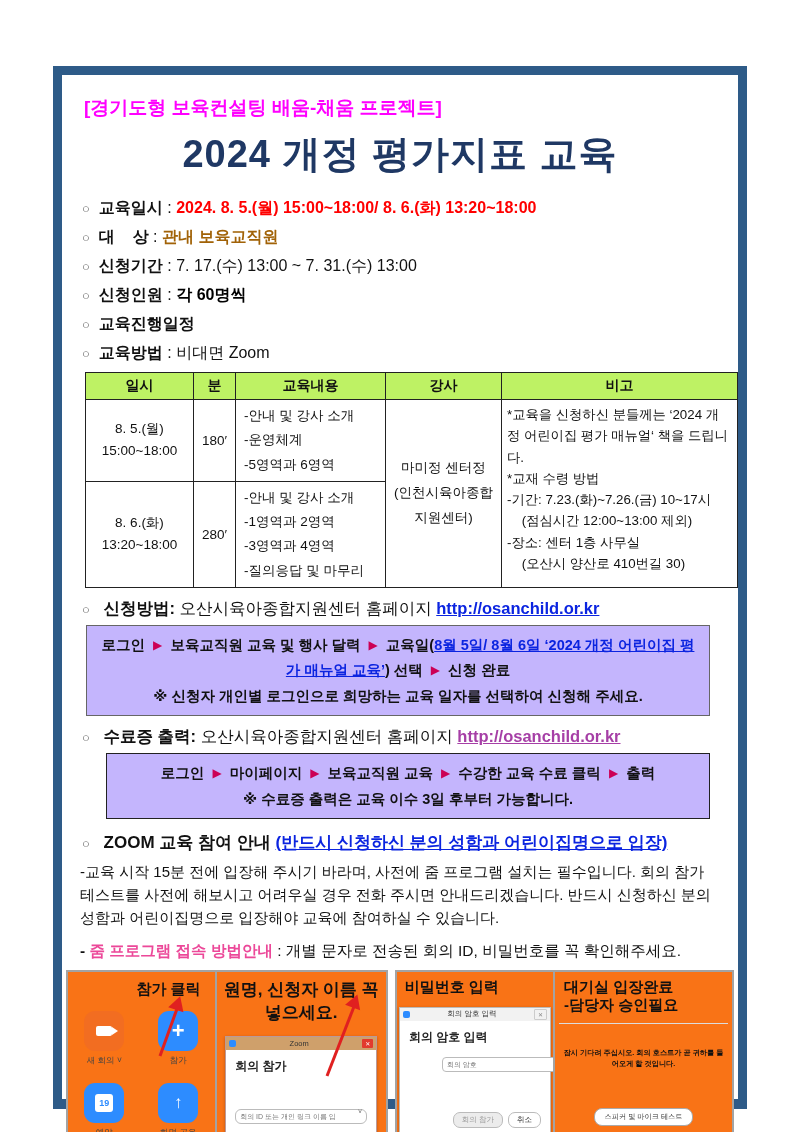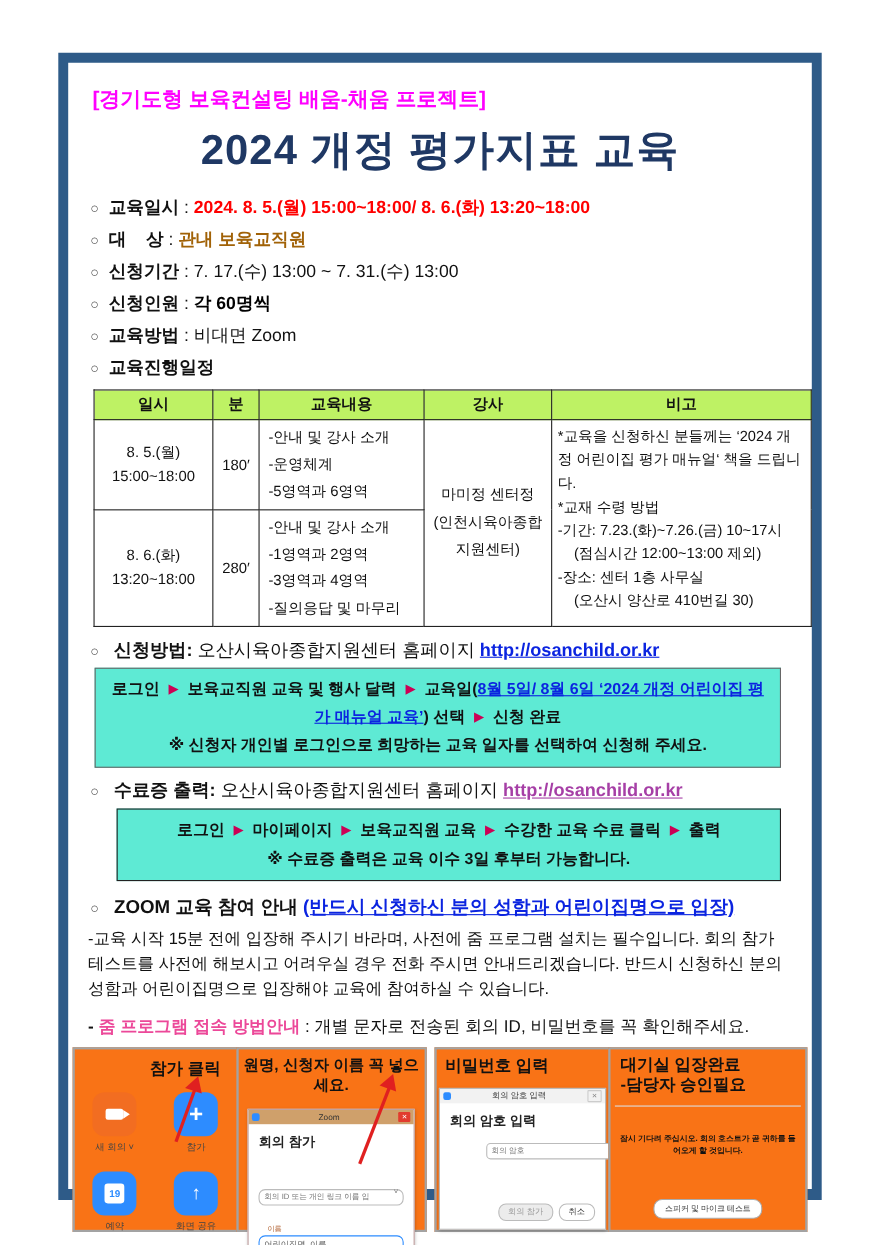--- a/index.html
+++ b/index.html
@@ -1,17 +1,17 @@
 <!DOCTYPE html>
 <html><head>
 <meta charset="utf-8">
 <style>
   html,body{margin:0;padding:0;background:#fff;}
   body{width:800px;height:1132px;position:relative;font-family:"Liberation Sans","DejaVu Sans",sans-serif;color:#111;}
-  .frame{position:absolute;left:53px;top:48px;width:694px;height:1043px;box-sizing:border-box;
+  .frame{position:absolute;left:53px;top:66px;width:694px;height:1043px;box-sizing:border-box;
          border:9px solid #2e5b88;border-bottom-width:10px;background:#fff;padding-top:12px;}
   
   .project-tag{font-size:19px;font-weight:bold;color:#ff00ff;margin:8px 22px 0;}
   .main-title{font-size:38px;font-weight:bold;color:#1f3864;text-align:center;margin:8px 0 16px;letter-spacing:1px;}
   
   .info-row{font-size:16px;margin:5px 20px;line-height:1.5;}
   .bullet{font-size:13px;color:#555;margin-right:9px;}
   .ilabel{font-weight:bold;white-space:pre;}
   .isep{white-space:pre;}
   .v-red{color:#ff0000;font-weight:bold;}
@@ -24,21 +24,21 @@
   td.c-date{text-align:center;white-space:pre-line;line-height:1.7;}
   td.c-min{text-align:center;}
   td.c-content{white-space:pre-line;line-height:1.8;padding:4px 2px 4px 8px;}
   td.c-teacher{text-align:center;white-space:pre-line;line-height:1.85;}
   td.c-note{white-space:pre-wrap;line-height:1.6;padding:4px 5px;font-size:13.3px;vertical-align:top;}
   
   .sec-row{font-size:16.5px;margin:8px 20px 4px;}
   .sec-label{font-weight:bold;}
   a.link-blue{color:#0b24e0;font-weight:bold;text-decoration:underline;}
   a.link-purple{color:#a63fa6;font-weight:bold;text-decoration:underline;}
-  .step-box{background:#5eead4;border:1px solid #666;margin:5px 28px 10px 24px;padding:7px 8px 6px;
+  .step-box{background:#c4b5fd;border:1px solid #666;margin:5px 28px 10px 24px;padding:7px 8px 6px;
             text-align:center;font-size:14.5px;font-weight:bold;line-height:1.75;color:#111;}
   .step-box.cert{margin-left:44px;border-color:#222;}
   .st-arrow{color:#cc0055;font-size:12px;padding:0 4px;vertical-align:1px;}
   .box-link{color:#0b24e0;text-decoration:underline;}
   
   .zh{font-size:17px;font-weight:bold;margin:12px 20px 6px;}
   .zh-note{color:#0b24e0;text-decoration:underline;}
   .para{font-size:15px;margin:4px 18px;line-height:1.55;}
   .method-row{font-size:15.5px;margin:11px 18px 8px;}
   .m-label{color:#ec4899;font-weight:bold;}
@@ -55,21 +55,21 @@
   .tile{width:40px;height:40px;border-radius:11px;margin:0 auto;display:flex;align-items:center;justify-content:center;}
   .tile.orange{background:#f26d21;}
   .tile.blue{background:#2d8cff;}
   .tile .plus{color:#fff;font-size:22px;font-weight:bold;line-height:1;}
   .tile .uparr{color:#fff;font-size:17px;font-weight:bold;}
   .cam{width:16px;height:10px;background:#fff;border-radius:2px;position:relative;}
   .cam:after{content:"";position:absolute;right:-6px;top:1px;border-left:6px solid #fff;border-top:4px solid transparent;border-bottom:4px solid transparent;}
   .cal{width:18px;height:18px;background:#fff;border-radius:3px;color:#2d8cff;font-size:9px;font-weight:bold;display:flex;align-items:center;justify-content:center;}
   .app-label{font-size:8.5px;color:#444;margin-top:4px;}
   .arrow-svg{position:absolute;pointer-events:none;}
-  .p2-caption{font-size:14px;font-weight:bold;text-align:center;margin-top:6px;}
+  .p2-caption{font-size:17px;font-weight:bold;text-align:center;margin-top:6px;}
   .dlg{width:150px;margin:12px auto 0;border:1px solid #b99;background:#fff;box-shadow:0 1px 3px rgba(0,0,0,.25);}
   .dlg-bar{height:13px;background:#cfa06b;display:flex;align-items:center;padding:0 3px;}
   .dlg-bar .appic{width:7px;height:7px;background:#2d8cff;border-radius:2px;}
   .dlg-bar .t{flex:1;text-align:center;font-size:7.5px;color:#333;}
   .dlg-bar .x{width:11px;height:9px;background:#e23b2e;color:#fff;font-size:6px;display:flex;align-items:center;justify-content:center;border-radius:1px;}
   .dlg-body{padding:6px 9px 7px;}
   .dlg-h{font-size:12px;font-weight:bold;color:#222;margin:2px 0 7px;}
   .fld{width:100%;box-sizing:border-box;border:1px solid #bbb;border-radius:6px;font-size:7px;color:#888;
        padding:3px 4px;background:#fff;font-family:inherit;}
   .fld.focus{border:1.5px solid #2d8cff;font-size:7.5px;color:#555;}
@@ -106,24 +106,24 @@
   <div class="info-row">
     <span class="bullet">○</span><span class="ilabel">대    상</span><span class="isep"> : </span><span class="v-green">관내 보육교직원</span>
   </div>
   <div class="info-row">
     <span class="bullet">○</span><span class="ilabel">신청기간</span><span class="isep"> : </span><span>7. 17.(수) 13:00 ~  7. 31.(수) 13:00</span>
   </div>
   <div class="info-row">
     <span class="bullet">○</span><span class="ilabel">신청인원</span><span class="isep"> : </span><span class="v-blue">각 60명씩</span>
   </div>
   <div class="info-row">
+    <span class="bullet">○</span><span class="ilabel">교육진행일정</span>
+  </div>
+  <div class="info-row">
     <span class="bullet">○</span><span class="ilabel">교육방법</span><span class="isep"> : </span><span>비대면 Zoom</span>
-  </div>
-  <div class="info-row">
-    <span class="bullet">○</span><span class="ilabel">교육진행일정</span>
   </div>
 
   <table class="sched">
     <colgroup>
         <col style="width:108px">
         <col style="width:42px">
         <col style="width:150px">
         <col style="width:116px">
         <col style="width:236px">
       </colgroup>

